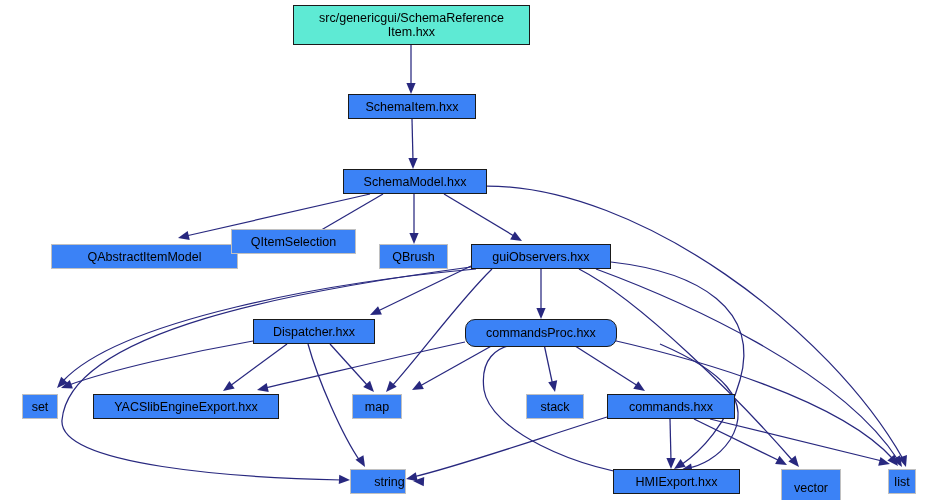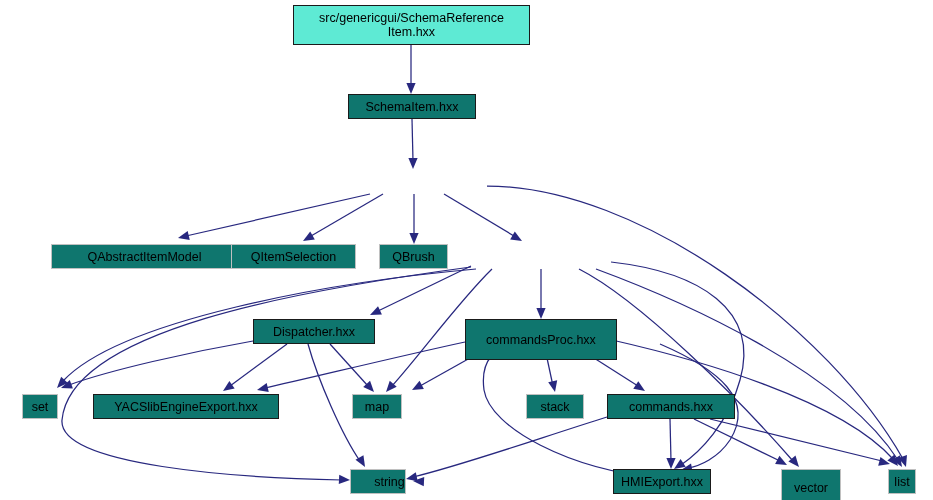--- a/index.html
+++ b/index.html
@@ -26,21 +26,21 @@
   .node {
     position: absolute;
     box-sizing: border-box;
     display: flex;
     align-items: center;
     justify-content: center;
     text-align: center;
     font-size: 12.5px;
     line-height: 14px;
     color: #000000;
-    background: #0f766e;
+    background: #3b82f6;
     border: 1px solid #c0c0c0;
     white-space: pre-line;
     letter-spacing: 0px;
     z-index: 5;
   }
   .node.internal {
     border: 1.4px solid #1a1a1a;
   }
   .node.root {
     border: 1.6px solid #1a1a1a;
@@ -118,27 +118,29 @@
       <path d="M 694,419 L 780,461" class="edge-path"></path>
       <polygon points="0,0 -11,-4.6 -11,4.6" transform="translate(787,465) rotate(28)" class="edge-head"></polygon>
       <path d="M 710,419 L 882,461" class="edge-path"></path>
       <polygon points="0,0 -11,-4.6 -11,4.6" transform="translate(890,464) rotate(14)" class="edge-head"></polygon>
       <path d="M 660,344 C 720,370 755,400 730,440 C 718,458 700,466 688,468" class="edge-path"></path>
       <polygon points="0,0 -11,-4.6 -11,4.6" transform="translate(681,470) rotate(170)" class="edge-head"></polygon>
     </svg>
 <div class="node root" style="left: 293px; top: 5px; width: 237px; height: 40px;">src/genericgui/SchemaReference
 Item.hxx</div>
     <div class="node internal" style="left: 348px; top: 94px; width: 128px; height: 25px;">SchemaItem.hxx</div>
+    <div class="node internal" style="left: 343px; top: 169px; width: 144px; height: 25px;">SchemaModel.hxx</div>
     <div class="node external" style="left: 51px; top: 244px; width: 187px; height: 25px;">QAbstractItemModel</div>
-    <div class="node external" style="left: 231px; top: 244px; width: 125px; height: 25px;">QItemSelection</div>
+    <div class="node external" style="left: 231px; top: 229px; width: 125px; height: 25px;">QItemSelection</div>
     <div class="node external" style="left: 379px; top: 244px; width: 69px; height: 25px;">QBrush</div>
+    <div class="node internal" style="left: 471px; top: 244px; width: 140px; height: 25px;">guiObservers.hxx</div>
     <div class="node internal" style="left: 253px; top: 319px; width: 122px; height: 25px;">Dispatcher.hxx</div>
-    <div class="node internal" style="left: 465px; top: 319px; width: 152px; height: 41px;">commandsProc.hxx</div>
+    <div class="node internal" style="left: 465px; top: 319px; width: 152px; height: 28px; border-radius: 10px;">commandsProc.hxx</div>
     <div class="node external" style="left: 22px; top: 394px; width: 36px; height: 25px;">set</div>
     <div class="node internal" style="left: 93px; top: 394px; width: 186px; height: 25px;">YACSlibEngineExport.hxx</div>
     <div class="node external" style="left: 352px; top: 394px; width: 50px; height: 25px;">map</div>
     <div class="node external" style="left: 526px; top: 394px; width: 58px; height: 25px;">stack</div>
     <div class="node internal" style="left: 607px; top: 394px; width: 128px; height: 25px;">commands.hxx</div>
     <div class="node external" style="left: 350px; top: 469px; width: 56px; height: 25px; padding-left: 23px;">string</div>
-    <div class="node internal" style="left: 613px; top: 469px; width: 98px; height: 25px; text-align: center;">HMIExport.hxx</div>
+    <div class="node internal" style="left: 613px; top: 469px; width: 127px; height: 25px; text-align: center;">HMIExport.hxx</div>
     <div class="node external" style="left: 781px; top: 469px; width: 60px; height: 37px;">vector</div>
     <div class="node external" style="left: 888px; top: 469px; width: 28px; height: 25px;">list</div>
   </div>
 
 </body></html>

